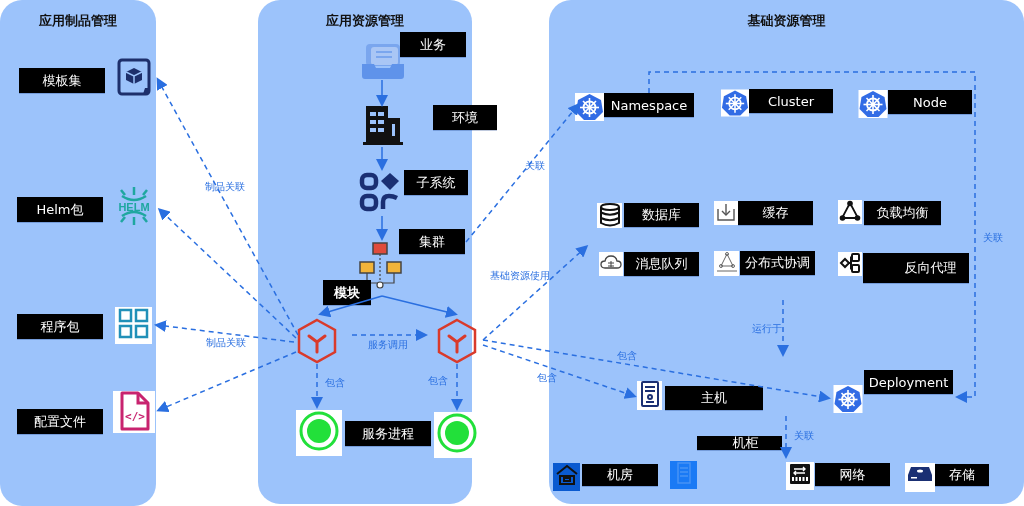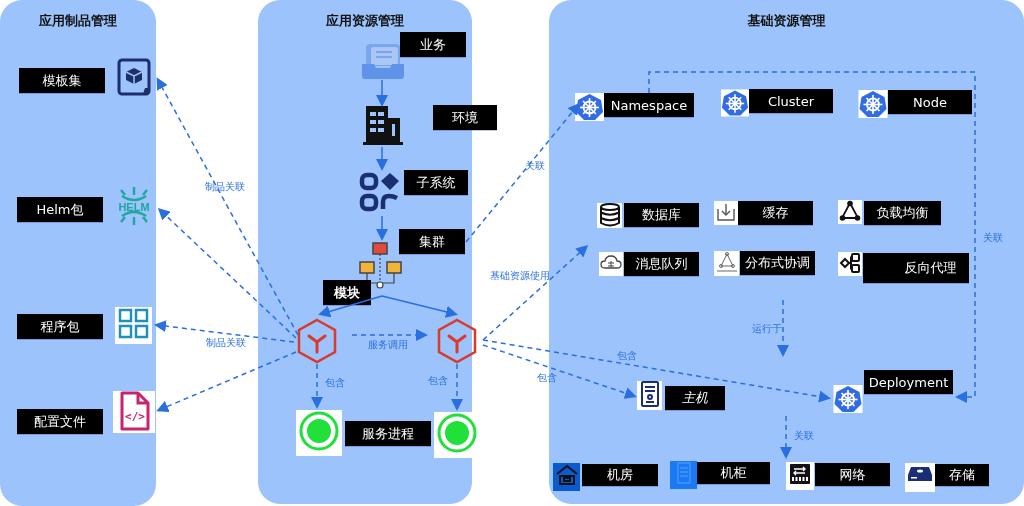--- a/index.html
+++ b/index.html
@@ -282,21 +282,21 @@
     <svg width="20" height="26" viewBox="0 0 20 26">
       <g fill="none" stroke="#1a2f73" stroke-width="2">
         <rect x="2" y="1" width="16" height="24" rx="1"></rect>
         <line x1="5" y1="6" x2="15" y2="6"></line>
         <line x1="5" y1="10" x2="15" y2="10"></line>
         <circle cx="10" cy="16" r="2"></circle>
         <line x1="6" y1="21" x2="14" y2="21"></line>
       </g>
     </svg>
   </div>
-<div class="lbl" style="left:665px;top:386px;width:60px;height:24px;font-style:italic;">主机</div>
+<div class="lbl" style="left:665px;top:386px;width:98px;height:24px;">主机</div>
 
 <div class="icon" style="left:832px;top:385px;width:32px;height:28px;">
     <svg width="32" height="28" viewBox="0 0 29 28">
       <rect width="29" height="28" fill="#fff"></rect>
       <polygon points="14.5,1 26,7 28,19 20,27 9,27 1,19 3,7" fill="#326ce5"></polygon>
       <circle cx="14.5" cy="14.5" r="6" fill="none" stroke="#fff" stroke-width="1.8"></circle>
       <g stroke="#fff" stroke-width="1.6">
         <line x1="14.5" y1="5" x2="14.5" y2="24"></line>
         <line x1="5" y1="14.5" x2="24" y2="14.5"></line>
         <line x1="8" y1="8" x2="21" y2="21"></line>
@@ -321,21 +321,21 @@
 <div class="icon" style="left:670px;top:461px;width:27px;height:28px;background:#1a7af5;">
     <svg width="16" height="24" viewBox="0 0 16 24">
       <g fill="none" stroke="#4b95f5" stroke-width="1.4">
         <rect x="2" y="2" width="12" height="20"></rect>
         <line x1="4" y1="7" x2="12" y2="7"></line>
         <line x1="4" y1="11" x2="12" y2="11"></line>
         <line x1="4" y1="15" x2="12" y2="15"></line>
       </g>
     </svg>
   </div>
-<div class="lbl" style="left:697px;top:462px;width:73px;height:22px;">机柜</div>
+<div class="lbl" style="left:697px;top:436px;width:73px;height:14px;padding-left:12px;">机柜</div>
 
 <div class="icon white-bg" style="left:786px;top:462px;width:28px;height:28px;">
     <svg width="24" height="24" viewBox="0 0 24 24">
       <rect x="2" y="2" width="20" height="20" rx="1" fill="#111"></rect>
       <g stroke="#fff" stroke-width="1.4" fill="none">
         <path d="M6,7 L17,7 M15,5 L17,7 L15,9"></path>
         <path d="M17,11 L6,11 M8,9 L6,11 L8,13"></path>
       </g>
       <g fill="#fff">
         <rect x="4" y="15" width="2" height="4"></rect>

